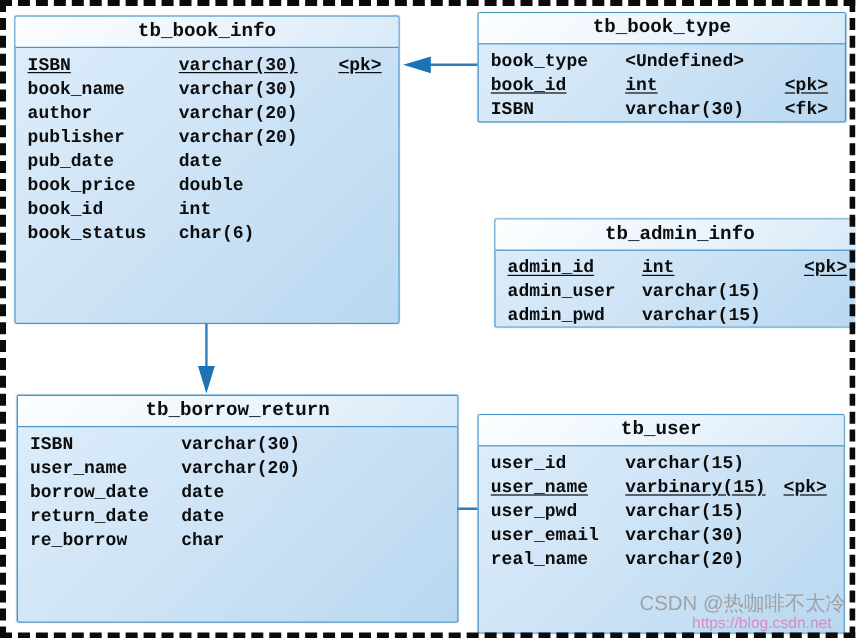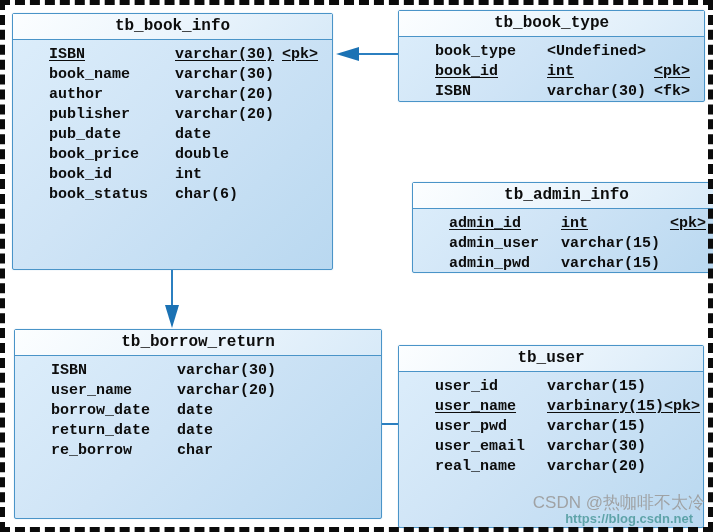--- a/index.html
+++ b/index.html
@@ -37,21 +37,21 @@
     height: 25px;
     line-height: 25px;
     text-align: center;
     font-weight: bold;
     font-size: 16px;
     color: #0d0d0d;
     background: linear-gradient(135deg, #fcfeff 0%, #eaf4fc 55%, #d8eaf8 100%);
     border-bottom: 1px solid #4a94c8;
     letter-spacing: 0px;
   }
-  .t-body { padding-top: 5px; padding-left: 26px; }
+  .t-body { padding-top: 5px; }
   .t-row {
     display: flex;
     height: 20px;
     line-height: 20px;
     font-size: 15px;
     font-weight: bold;
     color: #0d0d0d;
     padding: 0 14px 0 10px;
     white-space: nowrap;
   }
@@ -74,26 +74,25 @@
     opacity: 0.9;
     font-size: 17px;
     font-family: "Liberation Sans", "DejaVu Sans", sans-serif;
     white-space: nowrap;
   }
   .watermark2 {
     position: absolute;
     right: 20px;
     top: 511px;
     z-index: 4;
-    color: #0f766e;
+    color: #ec4899;
     opacity: 0.55;
     font-size: 13px;
     font-family: "Liberation Sans", "DejaVu Sans", sans-serif;
     white-space: nowrap;
-    font-weight: bold;
   }
 </style>
 </head>
 <body>
 
 <div id="canvas">
 
   <svg id="relations-layer" width="713" height="532" viewBox="0 0 713 532" xmlns="http://www.w3.org/2000/svg">
     <g stroke="#2b7fc0" stroke-width="2" fill="#1b72b4">
       <line x1="398" y1="54" x2="357" y2="54"></line>

